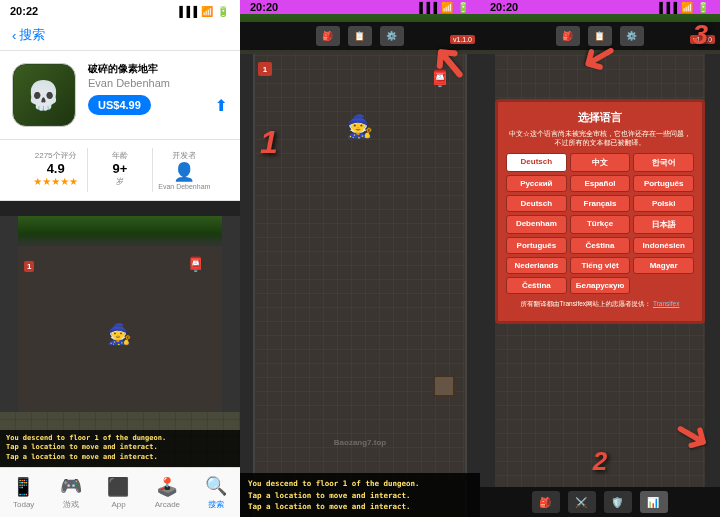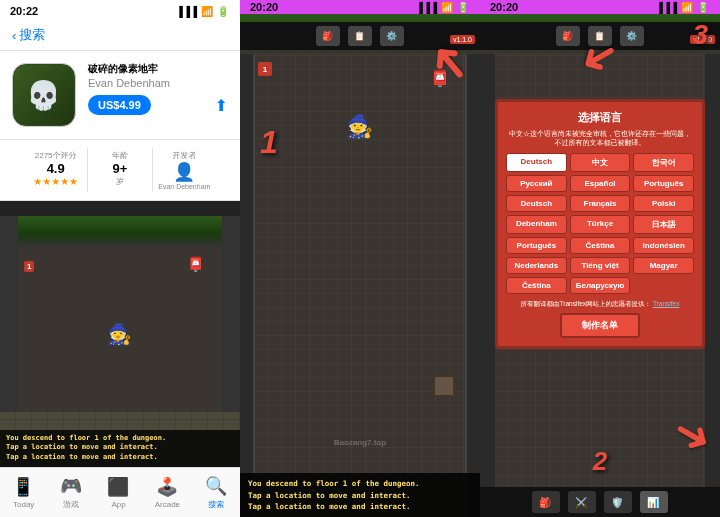--- a/index.html
+++ b/index.html
@@ -632,23 +632,20 @@
         <div class="lang-btn">Magyar</div>
         <div class="lang-btn">Čeština</div>
         <div class="lang-btn">Беларускую</div>
       </div>
 
       <div class="lang-note">
         <span>所有翻译都由Transifex网站上的志愿者提供：</span>
         <span class="lang-link">Transifex</span>
       </div>
 
-      <div style="text-align:center;">
-        <div class="credits-btn">制作名单</div>
-      </div>
     </div>
 
     <div style="position:absolute;bottom:60px;right:8px;color:#e74c3c;font-size:45px;transform:rotate(30deg);z-index:25;text-shadow:1px 1px 3px rgba(0,0,0,0.5);line-height:1;">➜</div>
 
     <div style="position:absolute;bottom:40px;left:50%;transform:translateX(-50%);color:#e74c3c;font-size:26px;font-weight:900;z-index:25;text-shadow:2px 2px 4px rgba(0,0,0,0.8);font-style:italic;">2</div>
 
     <div style="position:absolute;bottom:10px;left:0;right:0;text-align:center;">
       <span style="font-size:8px;color:#ffe066;font-family:'PingFang SC',sans-serif;">点击一个位置以进行移动或互动。</span>
     </div>
 

